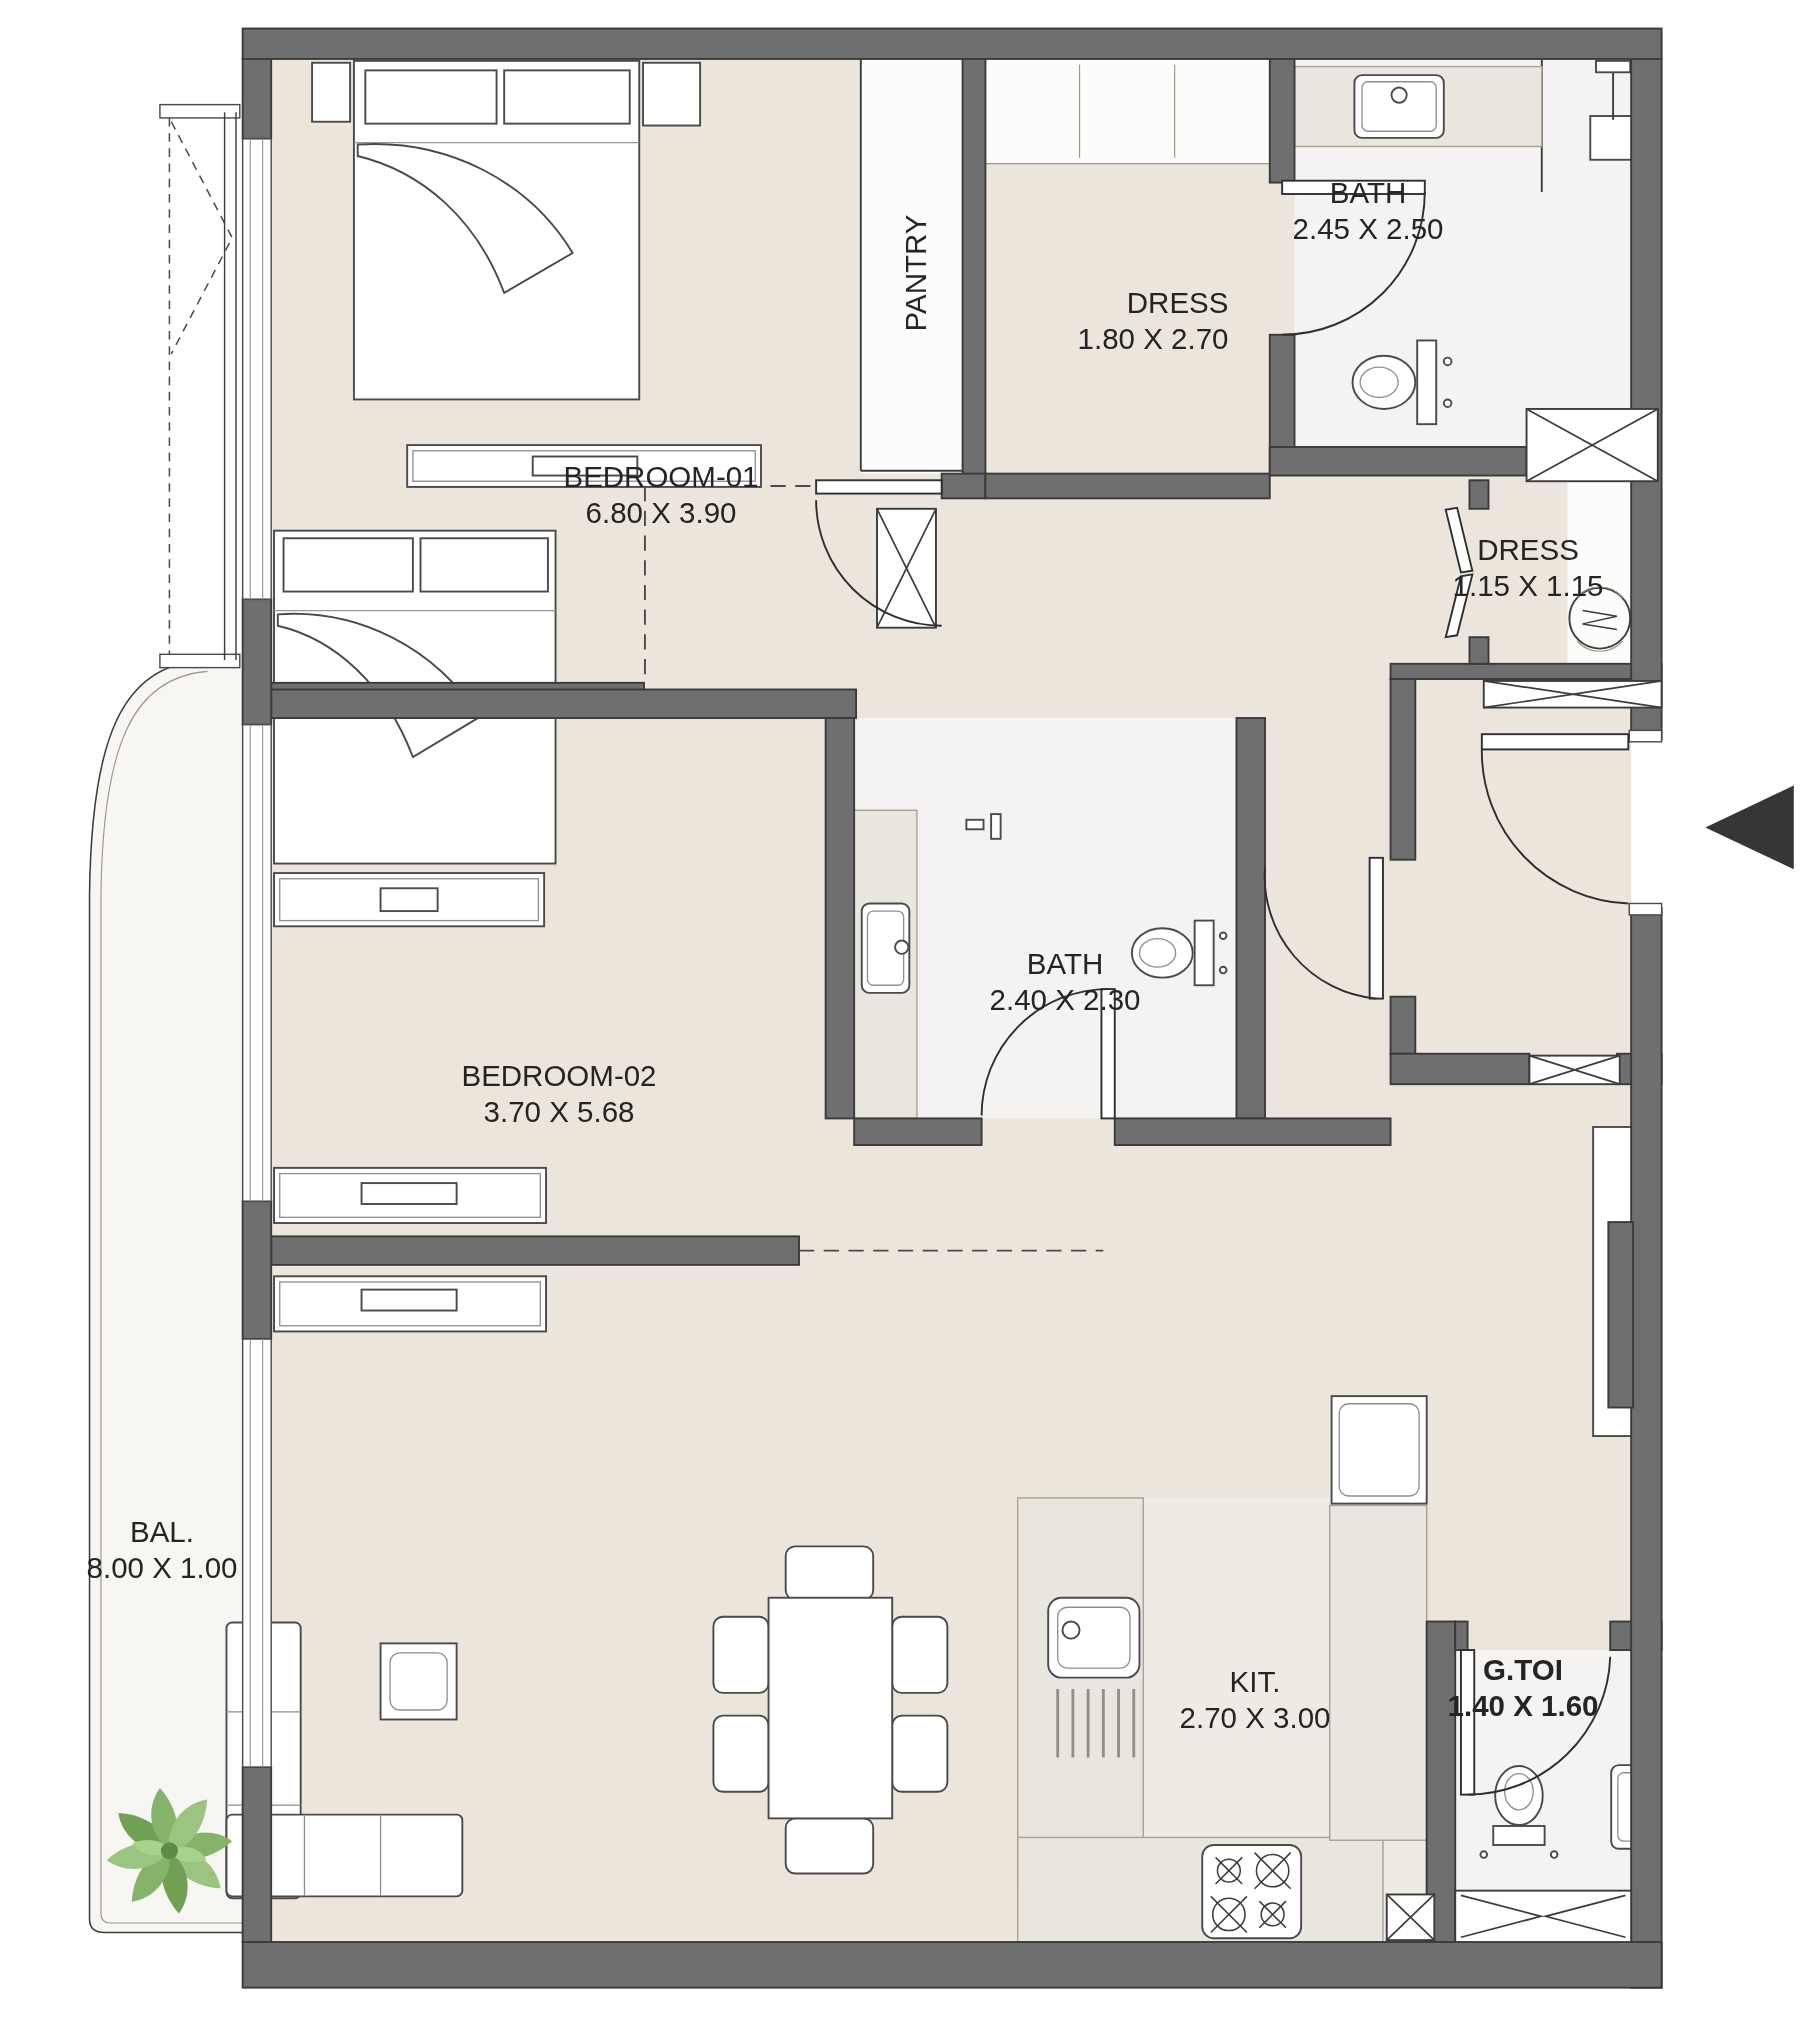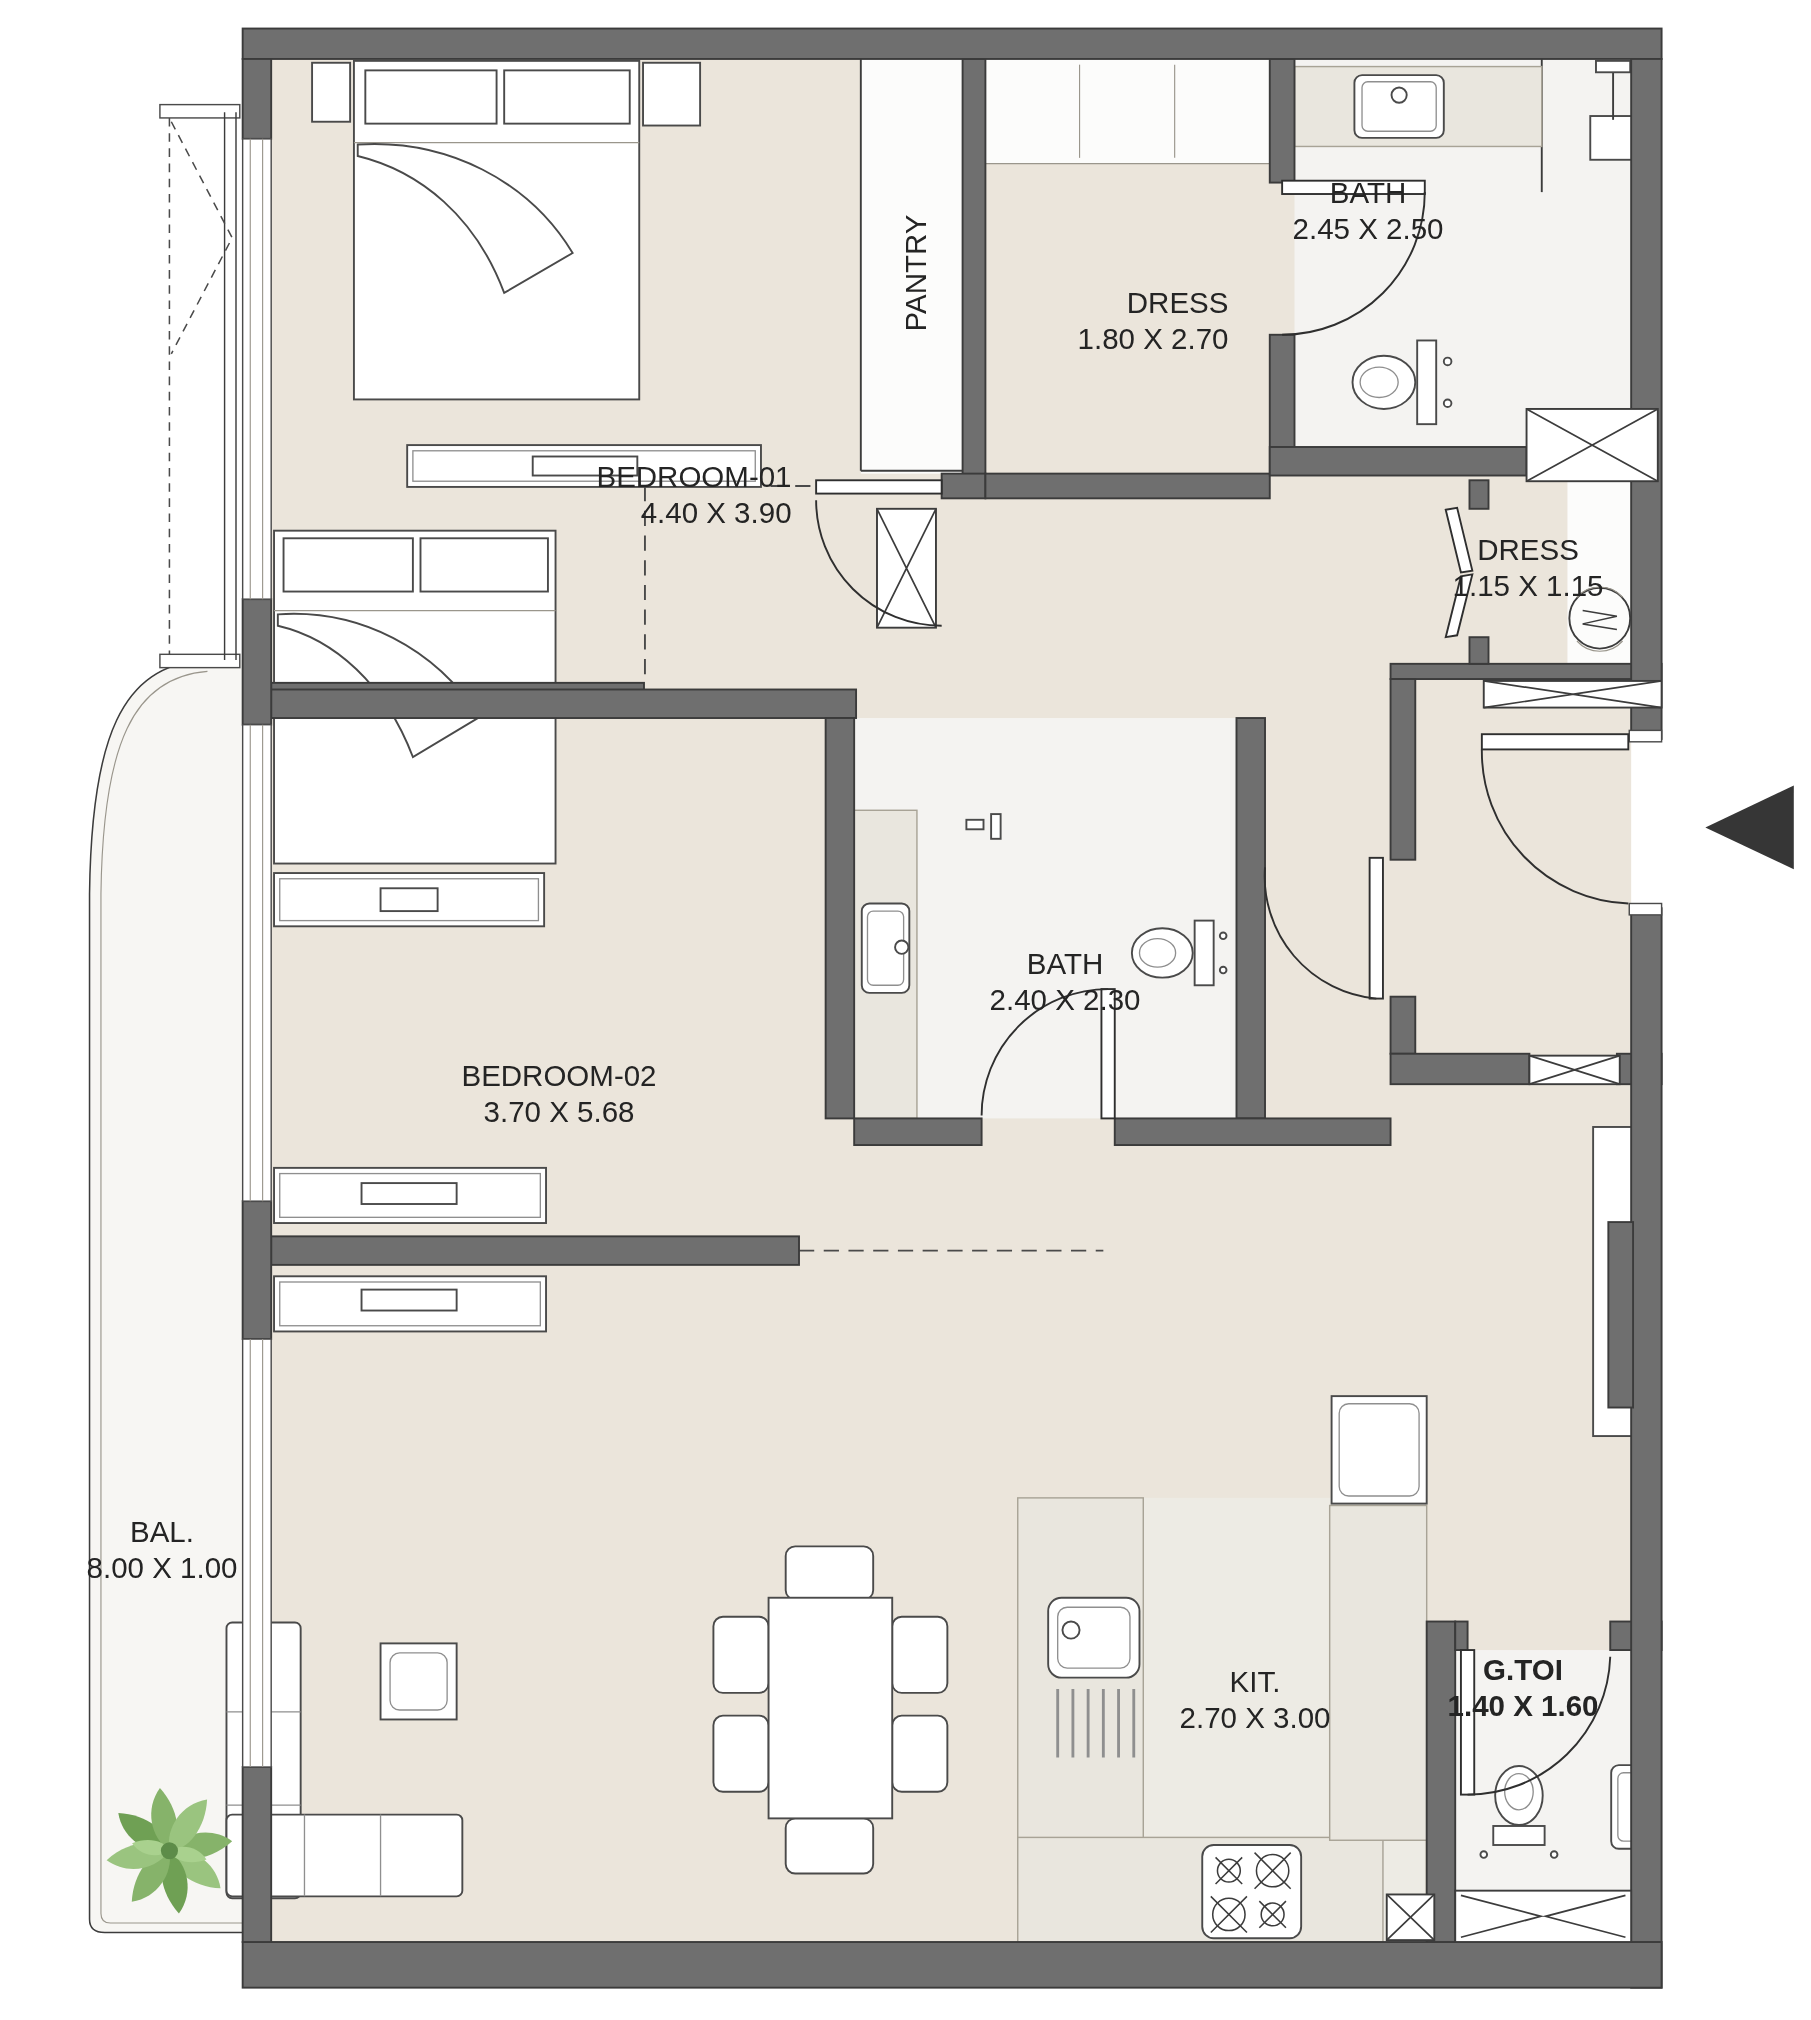--- a/index.html
+++ b/index.html
@@ -287,23 +287,23 @@
       <path transform="rotate(315)" d="M0,0 C14,-20 44,-26 66,-10 C44,10 14,14 0,0 Z" fill="#9ac47f"></path>
       <path transform="rotate(22) scale(0.6)" d="M0,0 C14,-20 44,-26 66,-10 C44,10 14,14 0,0 Z" fill="#a9d18e"></path>
       <path transform="rotate(200) scale(0.6)" d="M0,0 C14,-20 44,-26 66,-10 C44,10 14,14 0,0 Z" fill="#a9d18e"></path>
     </g>
     <circle r="9" fill="#5d8c49"></circle>
   </g>
 
   <polygon points="1793,870 1886,826 1886,914" fill="#363636"></polygon>
 </svg>
 
-  <div class="lbl" style="left:694px;top:495px;text-align:right;">
+  <div class="lbl" style="left:661px;top:495px;">
     <span class="name">BEDROOM-01</span>
-    <span class="dims">4.40 X 3.90</span>
+    <span class="dims">6.80 X 3.90</span>
   </div>
   <div class="lbl vert" style="left:916px;top:273px;">
     <span class="name">PANTRY</span>
   </div>
   <div class="lbl" style="left:1153px;top:321px;text-align:right;">
     <span class="name">DRESS</span>
     <span class="dims">1.80 X 2.70</span>
   </div>
   <div class="lbl" style="left:1368px;top:211px;">
     <span class="name">BATH</span>

